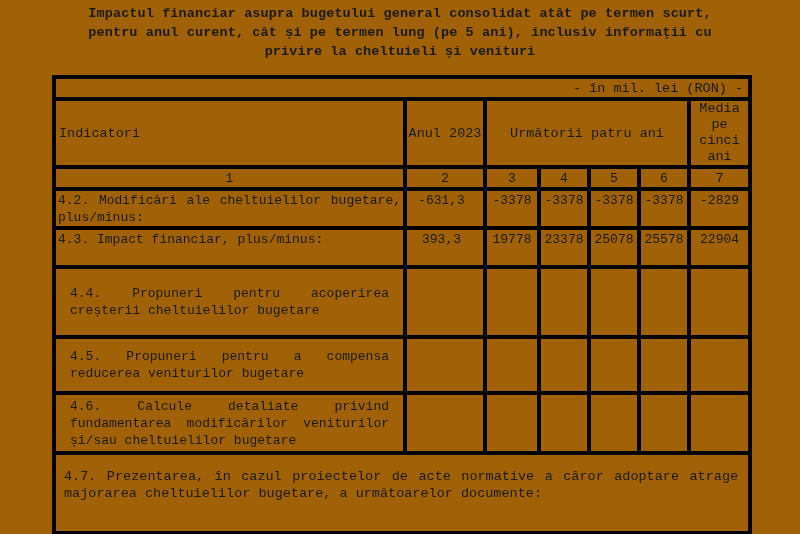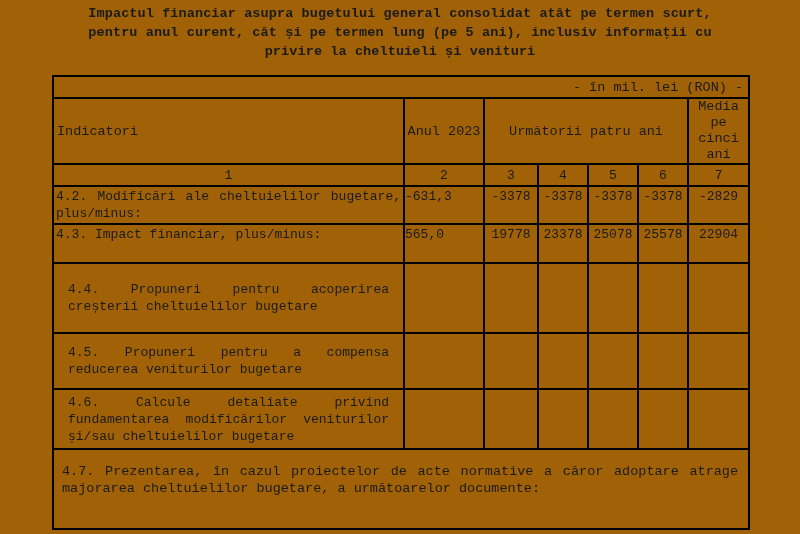--- a/index.html
+++ b/index.html
@@ -28,21 +28,21 @@
     position: absolute;
     left: 52px;
     top: 75px;
     width: 696px;
     border-collapse: collapse;
     table-layout: fixed;
     border: 2px solid #1d1d1d;
     font-size: 13px;
   }
   table.fin-table td, table.fin-table th {
-    border: 2px solid #000000;
+    border: 4px solid #000000;
     font-weight: normal;
     line-height: 17px;
     overflow: hidden;
   }
   .unit-row td {
     height: 22px;
     text-align: right;
     padding-right: 5px;
     font-size: 13.5px;
   }
@@ -52,21 +52,21 @@
   .num-row td { height: 22px; text-align: center; vertical-align: middle; }
   .data-row td { vertical-align: top; padding-top: 1px; }
   .data-row td.lbl {
     text-align: justify;
     text-align-last: left;
     padding: 1px 2px 0 2px;
   }
   .data-row td.lbl.indent { padding-left: 8px; padding-right: 4px; }
   .mid-row td { vertical-align: middle; }
   .mid-row td.lbl { text-align: justify; text-align-last: left; padding: 0 14px; }
-  td.v2 { text-align: left; padding-right: 7px; }
+  td.v2 { text-align: center; padding-right: 7px; }
   td.vn { text-align: center; padding: 1px 1px 0 1px; }
   .r41 td { height: 41px; }
   .r42 td { height: 38px; }
   .r43 td { height: 39px; }
   .r44 td { height: 70px; }
   .r45 td { height: 56px; }
   .r46 td { height: 60px; }
   .r47 td {
     height: 80px;
     vertical-align: top;
@@ -127,21 +127,21 @@
       <td class="v2">-631,3</td>
       <td class="vn">-3378</td>
       <td class="vn">-3378</td>
       <td class="vn">-3378</td>
       <td class="vn">-3378</td>
       <td class="vn">-2829</td>
     </tr>
 
     <tr class="data-row r43">
       <td class="lbl">4.3. Impact financiar, plus/minus:</td>
-      <td class="v2">565,0</td>
+      <td class="v2">393,3</td>
       <td class="vn">19778</td>
       <td class="vn">23378</td>
       <td class="vn">25078</td>
       <td class="vn">25578</td>
       <td class="vn">22904</td>
     </tr>
 
     <tr class="data-row mid-row r44">
       <td class="lbl">4.4. Propuneri pentru acoperirea creșterii cheltuielilor bugetare</td>
       <td class="v2"></td>

